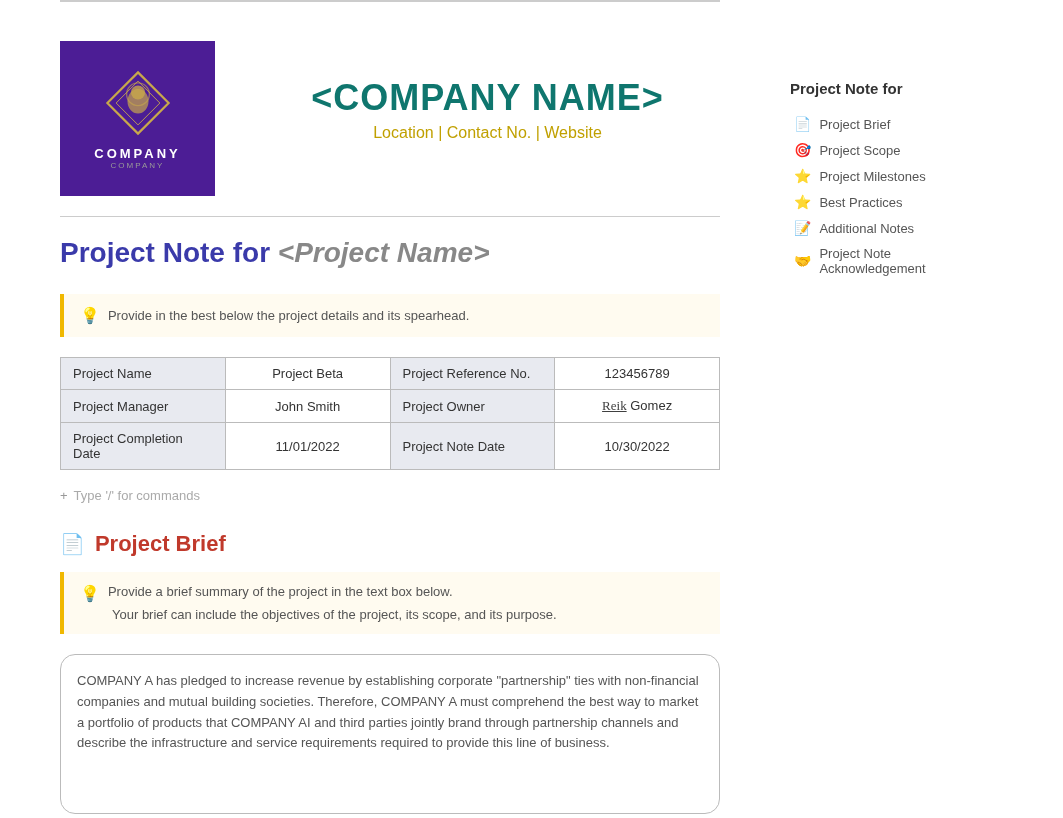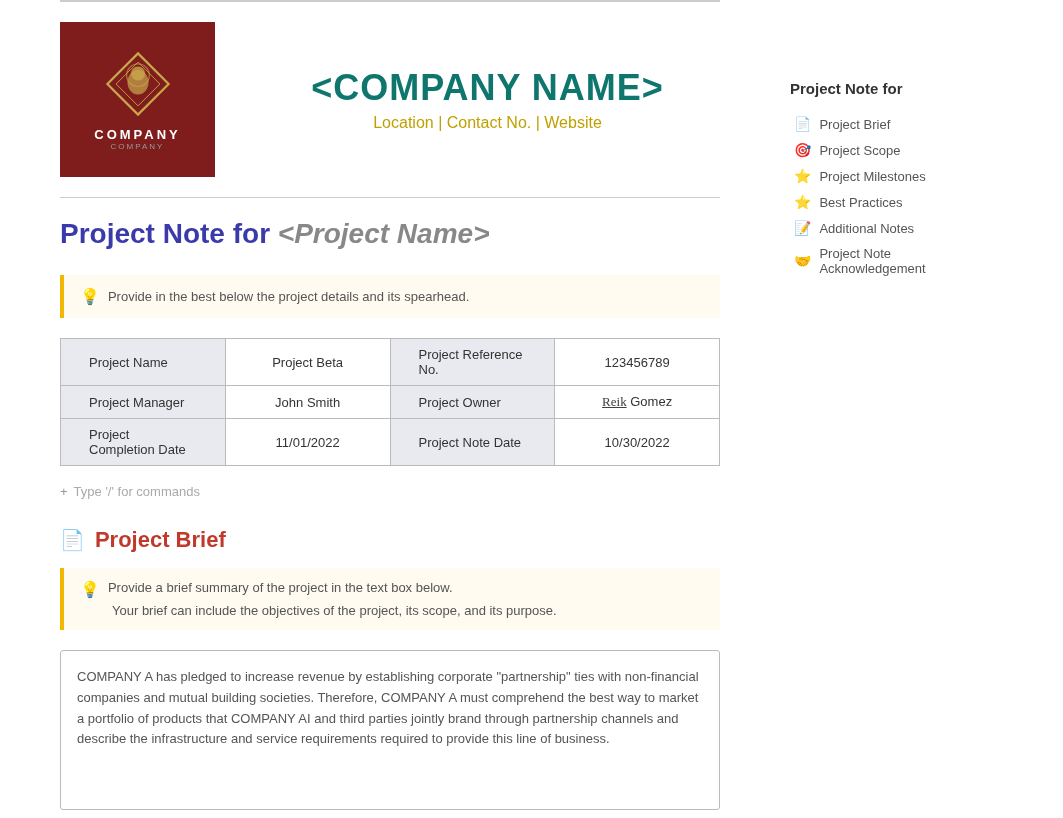--- a/index.html
+++ b/index.html
@@ -30,26 +30,27 @@
     
     .header-section {
       display: flex;
       align-items: center;
       padding: 20px 0 20px 0;
       gap: 40px;
     }
     .logo-box {
       width: 155px;
       height: 155px;
-      background: #7f1d1d;
+      background: #4c1d95;
       display: flex;
       flex-direction: column;
       align-items: center;
       justify-content: center;
       flex-shrink: 0;
+      margin-top: 19px;
     }
     .logo-diamond {
       width: 70px;
       height: 70px;
       position: relative;
       margin-bottom: 8px;
     }
     .logo-diamond svg {
       width: 100%;
       height: 100%;
@@ -118,21 +119,21 @@
       flex-shrink: 0;
     }
     
     .project-table {
       width: 100%;
       border-collapse: collapse;
       margin-bottom: 10px;
     }
     .project-table td {
       border: 1px solid #bbb;
-      padding: 8px 28px;
+      padding: 8px 12px;
       font-size: 13px;
     }
     .project-table td:nth-child(1),
     .project-table td:nth-child(3) {
       background: #e8eaf0;
       color: #333;
       font-weight: 500;
       width: 25%;
     }
     .project-table td:nth-child(2),
@@ -186,21 +187,21 @@
       display: flex;
       align-items: flex-start;
       gap: 8px;
     }
     .info-box-multi .info-row:first-child {
       margin-bottom: 4px;
     }
     
     .brief-textbox {
       border: 1px solid #bbb;
-      border-radius: 3px;
+      border-radius: 15px;
       padding: 16px;
       min-height: 160px;
       font-size: 13px;
       color: #555;
       line-height: 1.6;
     }
     
     .sidebar {
       width: 220px;
       padding: 80px 20px 20px 10px;

